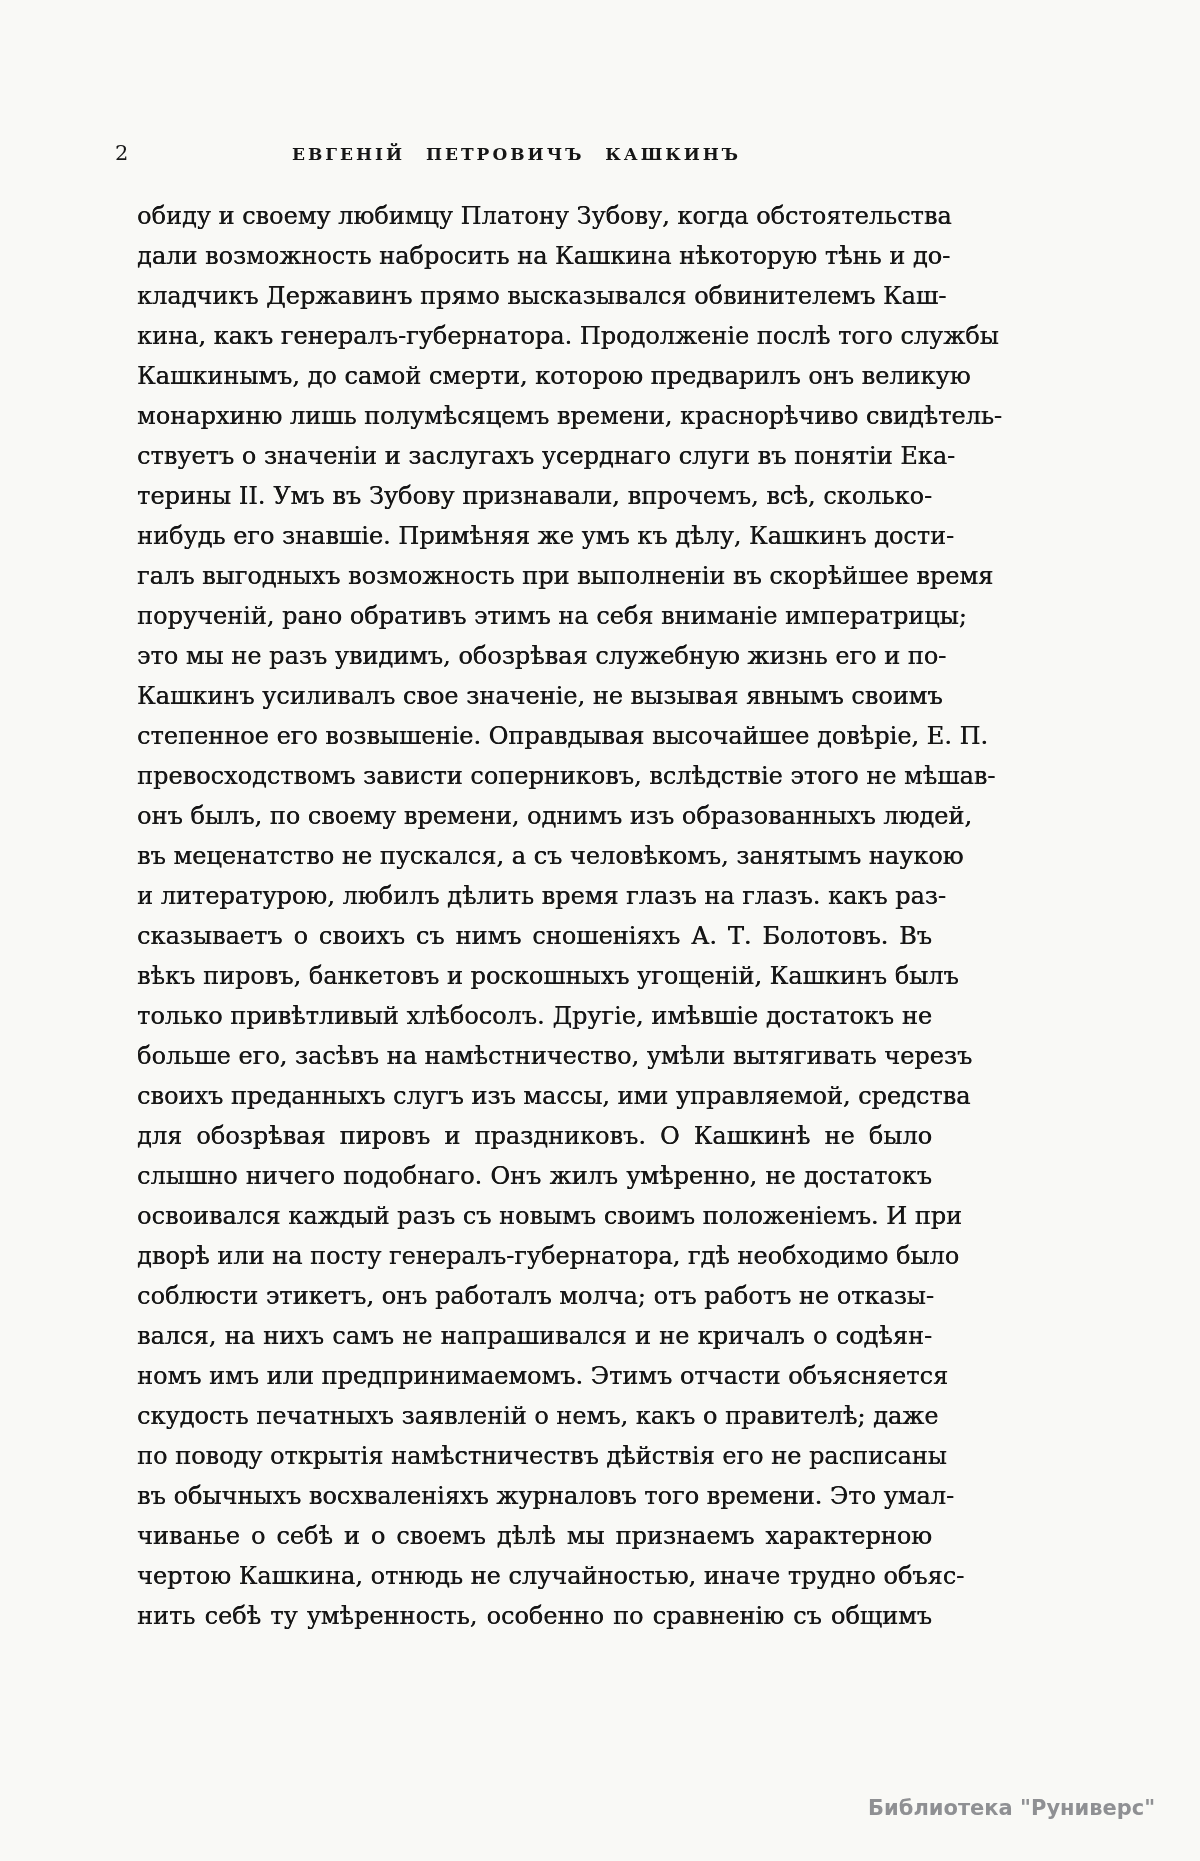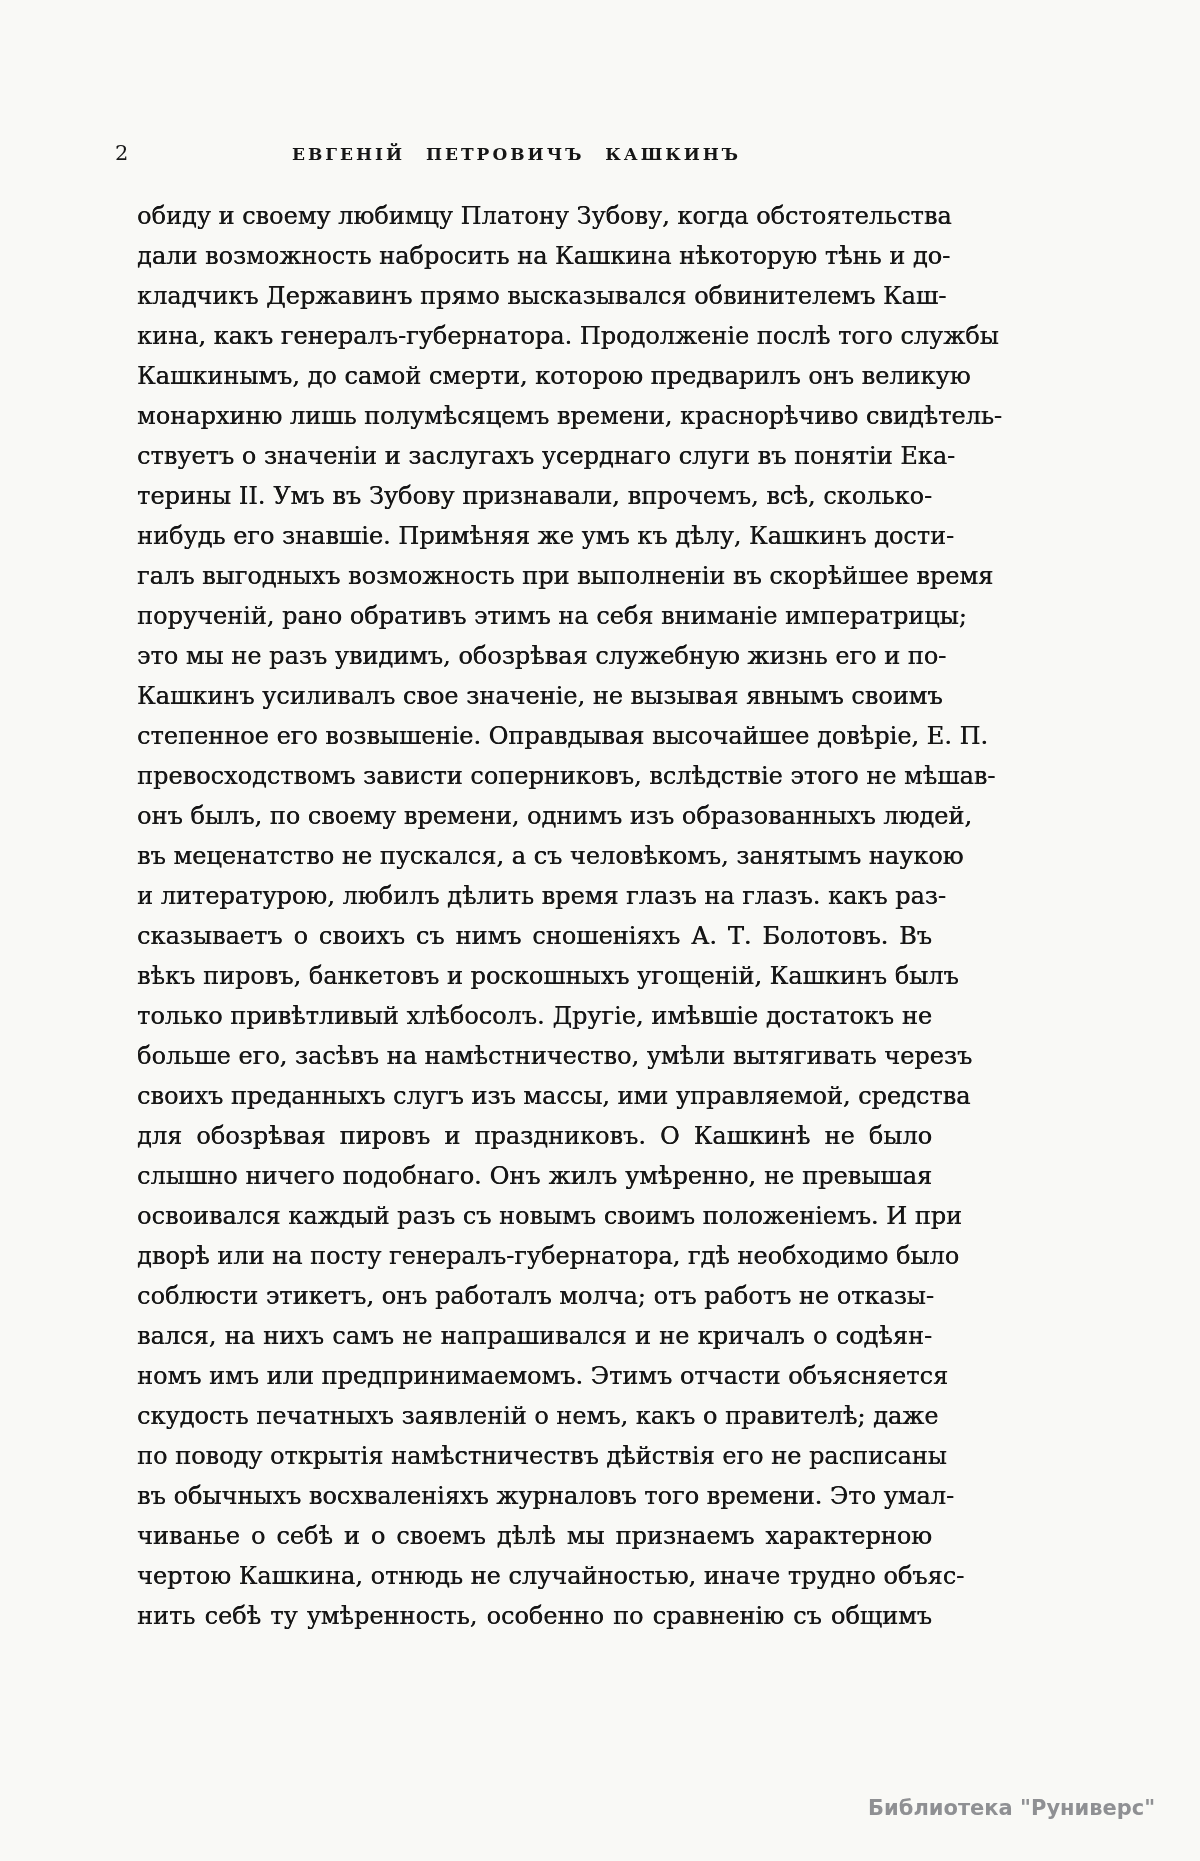--- a/index.html
+++ b/index.html
@@ -86,21 +86,21 @@
       <div class="tline">превосходствомъ зависти соперниковъ, вслѣдствіе этого не мѣшав-</div>
       <div class="tline">онъ былъ, по своему времени, однимъ изъ образованныхъ людей,</div>
       <div class="tline">въ меценатство не пускался, а съ человѣкомъ, занятымъ наукою</div>
       <div class="tline">и литературою, любилъ дѣлить время глазъ на глазъ. какъ раз-</div>
       <div class="tline">сказываетъ о своихъ съ нимъ сношеніяхъ А. Т. Болотовъ. Въ</div>
       <div class="tline">вѣкъ пировъ, банкетовъ и роскошныхъ угощеній, Кашкинъ былъ</div>
       <div class="tline">только привѣтливый хлѣбосолъ. Другіе, имѣвшіе достатокъ не</div>
       <div class="tline">больше его, засѣвъ на намѣстничество, умѣли вытягивать черезъ</div>
       <div class="tline">своихъ преданныхъ слугъ изъ массы, ими управляемой, средства</div>
       <div class="tline">для обозрѣвая пировъ и праздниковъ. О Кашкинѣ не было</div>
-      <div class="tline">слышно ничего подобнаго. Онъ жилъ умѣренно, не превышая</div>
+      <div class="tline">слышно ничего подобнаго. Онъ жилъ умѣренно, не достатокъ</div>
       <div class="tline">освоивался каждый разъ съ новымъ своимъ положеніемъ. И при</div>
       <div class="tline">дворѣ или на посту генералъ-губернатора, гдѣ необходимо было</div>
       <div class="tline">соблюсти этикетъ, онъ работалъ молча; отъ работъ не отказы-</div>
       <div class="tline">вался, на нихъ самъ не напрашивался и не кричалъ о содѣян-</div>
       <div class="tline">номъ имъ или предпринимаемомъ. Этимъ отчасти объясняется</div>
       <div class="tline">скудость печатныхъ заявленій о немъ, какъ о правителѣ; даже</div>
       <div class="tline">по поводу открытія намѣстничествъ дѣйствія его не расписаны</div>
       <div class="tline">въ обычныхъ восхваленіяхъ журналовъ того времени. Это умал-</div>
       <div class="tline">чиванье о себѣ и о своемъ дѣлѣ мы признаемъ характерною</div>
       <div class="tline">чертою Кашкина, отнюдь не случайностью, иначе трудно объяс-</div>

